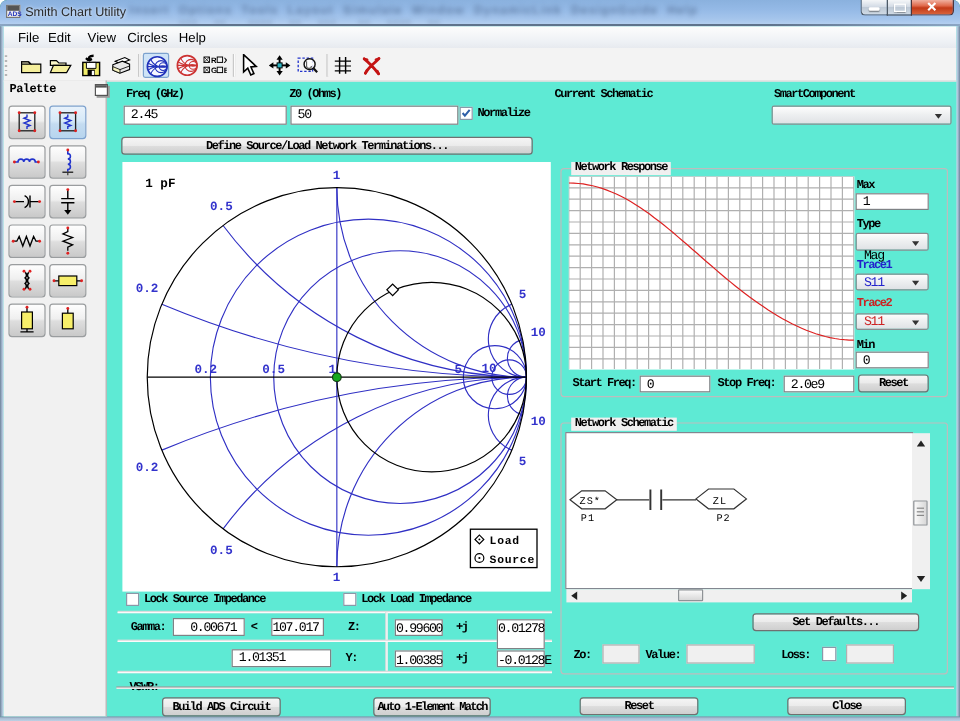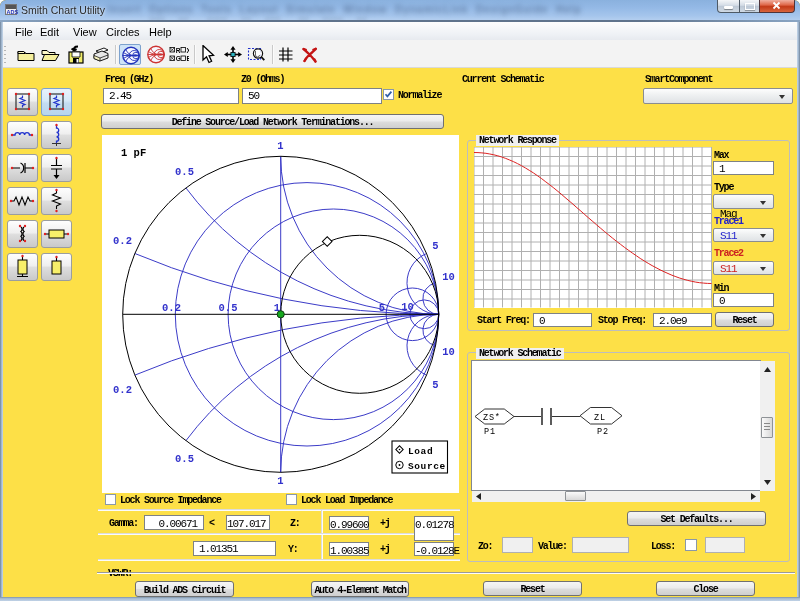--- a/index.html
+++ b/index.html
@@ -1,17 +1,17 @@
 <!DOCTYPE html>
 <html><head>
 <meta charset="utf-8">
 <style>
 html,body{margin:0;padding:0;}
 body{width:800px;height:601px;overflow:hidden;font-family:"Liberation Mono",monospace;}
-#win{position:absolute;left:0;top:0;width:800px;height:601px;background:#fde047;border-radius:6px 6px 0 0;overflow:hidden;box-shadow:inset 0 0 0 1px rgba(58,78,102,0.55);}
+#win{position:absolute;left:0;top:0;width:800px;height:601px;background:#5eead4;border-radius:6px 6px 0 0;overflow:hidden;box-shadow:inset 0 0 0 1px rgba(58,78,102,0.55);}
 .lab{position:absolute;font:bold 10px "Liberation Mono",monospace;letter-spacing:-1.2px;color:#000;white-space:pre;}
 .inp{position:absolute;background:#fff;border:1px solid #7e8285;box-sizing:border-box;font:normal 11px "Liberation Mono",monospace;letter-spacing:-1.1px;padding:1px 0 0 5px;white-space:pre;}
 .btn{position:absolute;box-sizing:border-box;border:1px solid #707070;border-radius:3px;background:linear-gradient(#f5f5f5,#ebebeb 48%,#dddddd 52%,#cfcfcf);font:bold 10px "Liberation Mono",monospace;letter-spacing:-1.2px;color:#000;text-align:center;white-space:nowrap;overflow:hidden;}
 .combo{position:absolute;box-sizing:border-box;border:1px solid #8a8d90;border-radius:2px;background:linear-gradient(#fdfdfd,#eef0f1 45%,#dfe2e5);font:normal 11px "Liberation Mono",monospace;letter-spacing:-1.1px;padding:1px 0 0 6px;white-space:pre;}
 .combo:after{content:"";position:absolute;right:7px;top:50%;margin-top:-1px;border:3.5px solid transparent;border-top:4.5px solid #333;}
 .grp{position:absolute;box-sizing:border-box;border:1px solid #bdbdbd;border-radius:3px;}
 .grplab{position:absolute;font:bold 10px "Liberation Mono",monospace;letter-spacing:-1.2px;color:#000;background:#f0f0f0;padding:0 3px;white-space:pre;}
 .cb{position:absolute;width:11px;height:11px;background:#fff;border:1px solid #8a98a8;box-sizing:border-box;}
 .hr1{position:absolute;height:1px;background:#dcdcdc;border-bottom:1px solid #fbfbfb;}
 </style>
@@ -160,20 +160,26 @@
       </div>
 <div style="position:absolute;left:111.5px;top:5px;width:1px;height:19px;background:#c9c9c9;border-right:1px solid #fbfbfb;"></div>
 <div style="position:absolute;left:191px;top:5px;width:1px;height:19px;background:#c9c9c9;border-right:1px solid #fbfbfb;"></div>
 <div style="position:absolute;left:268.5px;top:5px;width:1px;height:19px;background:#c9c9c9;border-right:1px solid #fbfbfb;"></div>
 </div>
 
 <div style="position:absolute;left:0;top:22px;width:3px;height:575px;background:linear-gradient(90deg,#6e8299,#aabfd6 60%,#c4d6ea);"></div>
 <div style="position:absolute;left:797px;top:22px;width:3px;height:575px;background:linear-gradient(90deg,#c4d6ea,#aabfd6 40%,#6e8299);"></div>
 <div style="position:absolute;left:0;top:597px;width:800px;height:4px;background:linear-gradient(#7d92a9,#a9bed4 40%,#c0d2e6);"></div>
 
+<div style="position:absolute;left:3px;top:67px;width:85px;height:530px;background:#f1f1f1;border-right:1px solid #b0b0b0;">
+  <div style="position:absolute;left:5px;top:3px;font:bold 10px 'Liberation Mono',monospace;letter-spacing:-0.5px;color:#000;">Palette</div>
+  <div style="position:absolute;left:76px;top:3px;width:9px;height:8px;border:1px solid #555;background:#fff;box-shadow:1.5px 1.5px 0 #999;">
+        <div style="width:9px;height:2px;background:#555;"></div>
+      </div>
+</div>
 <div id="palette" style="position:absolute;left:0;top:0;">
 <div style="position:absolute;left:7px;top:88px;width:31px;height:28px;box-sizing:border-box;border:1px solid #9a9d9f;border-radius:3px;background:linear-gradient(#fefefe,#efefef 45%,#dedede 52%,#c9c9c9);">
         <svg width="29" height="26" viewBox="0 0 29 26" style="position:absolute;left:0;top:0;">
           <rect x="8" y="5" width="13" height="15" fill="none" stroke="#222" stroke-width="1.1"></rect>
           <path d="M14.5,6.5 v2 l-2.5,1 l5,2 l-5,2 l5,2 l-2.5,1 v2" fill="none" stroke="#2233cc" stroke-width="1.2"></path>
           <circle cx="8" cy="5" r="1.2" fill="#e02020"></circle>
           <circle cx="21" cy="5" r="1.2" fill="#e02020"></circle>
           <circle cx="8" cy="20" r="1.2" fill="#e02020"></circle>
           <circle cx="21" cy="20" r="1.2" fill="#e02020"></circle>
         </svg>
@@ -408,16 +414,16 @@
 <div class="inp" style="left:414px;top:516px;width:40px;height:25px;text-align:right;padding:2px 3px 0 0;">0.01278</div>
 <div class="lab" style="left:108px;top:568px;">VSWR:</div>
 <div class="inp" style="left:193px;top:541px;width:83px;height:15px;">1.01351</div>
 <div class="lab" style="left:288px;top:544px;">Y:</div>
 <div class="inp" style="left:329px;top:542px;width:40px;height:14px;text-align:right;padding:2px 3px 0 0;">1.00385</div>
 <div class="lab" style="left:380px;top:544px;">+j</div>
 <div class="inp" style="left:414px;top:542px;width:40px;height:14px;text-align:right;padding:2px 1px 0 0;">-0.0128E</div>
 
 <div style="position:absolute;left:97px;top:572px;width:698px;height:1px;background:#9a9a9a;border-bottom:1px solid #fdfdfd;"></div>
 <div class="btn" style="left:135px;top:581px;width:99px;height:16px;padding-top:3px;">Build ADS Circuit</div>
-<div class="btn" style="left:311px;top:581px;width:98px;height:16px;padding-top:3px;letter-spacing:-1.45px;">Auto 4-Element Match</div>
+<div class="btn" style="left:311px;top:581px;width:98px;height:16px;padding-top:3px;letter-spacing:-1.45px;">Auto 1-Element Match</div>
 <div class="btn" style="left:483px;top:581px;width:99px;height:15px;padding-top:2px;">Reset</div>
 <div class="btn" style="left:656px;top:581px;width:99px;height:15px;padding-top:2px;">Close</div>
 </div>
 
 </body></html>

